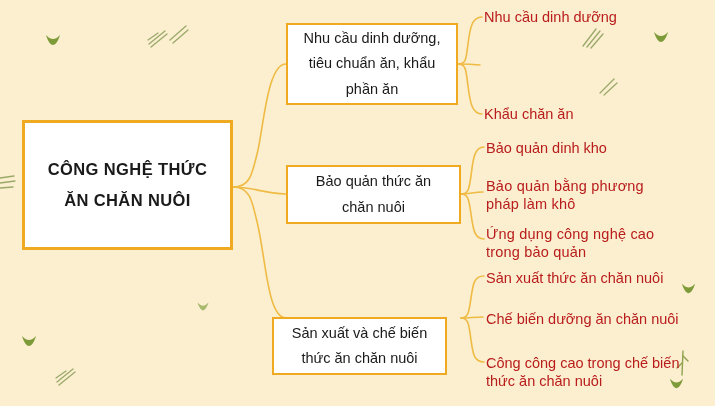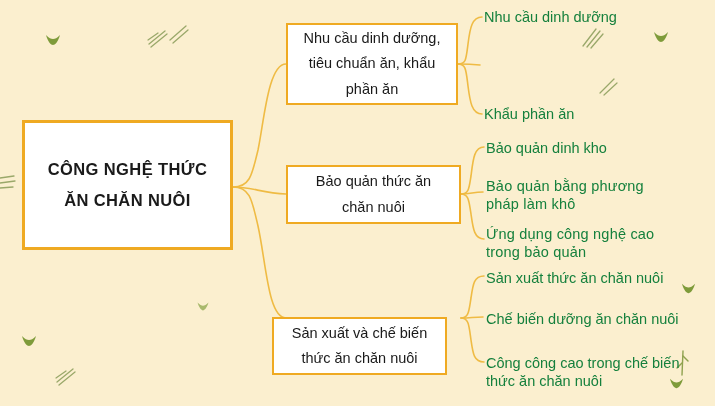--- a/index.html
+++ b/index.html
@@ -49,21 +49,21 @@
     font-size: 14.5px;
   }
   .node-text {
     display: block;
     padding: 0 8px;
     white-space: pre-line;
   }
   .leaf {
     position: absolute;
     font-size: 14.5px;
-    color: #15803d;
+    color: #b91c1c;
     line-height: 1.25;
     white-space: pre-line;
   }
   .leaf.spaced-1 {
     letter-spacing: 0.95px;
   }
   .deco {
     position: absolute;
     pointer-events: none;
   }
@@ -175,21 +175,21 @@
     <span class="node-text">Bảo quản thức ăn
 chăn nuôi</span>
   </div>
 
   <div class="node branch" style="left:272px; top:289px; width:175px; height:58px;margin-top:28px;">
     <span class="node-text">Sản xuất và chế biến
 thức ăn chăn nuôi</span>
   </div>
 
   <div class="leaf" style="left:484px; top:8px;">Nhu cầu dinh dưỡng</div>
-  <div class="leaf" style="left:484px; top:105px;">Khẩu phần ăn</div>
+  <div class="leaf" style="left:484px; top:105px;">Khẩu chăn ăn</div>
 
   <div class="leaf" style="left:486px; top:139px;">Bảo quản dinh kho</div>
   <div class="leaf spaced-1" style="left:486px; top:177px; letter-spacing:0.2px;">Bảo quản bằng phương
 pháp làm khô</div>
   <div class="leaf" style="left:486px; top:225px; letter-spacing:0.2px;">Ứng dụng công nghệ cao
 trong bảo quản</div>
 
   <div class="leaf" style="left:486px; top:269px;">Sản xuất thức ăn chăn nuôi</div>
   <div class="leaf" style="left:486px; top:310px;">Chế biến dưỡng ăn chăn nuôi</div>
   <div class="leaf" style="left:486px; top:354px;">Công công cao trong chế biến

